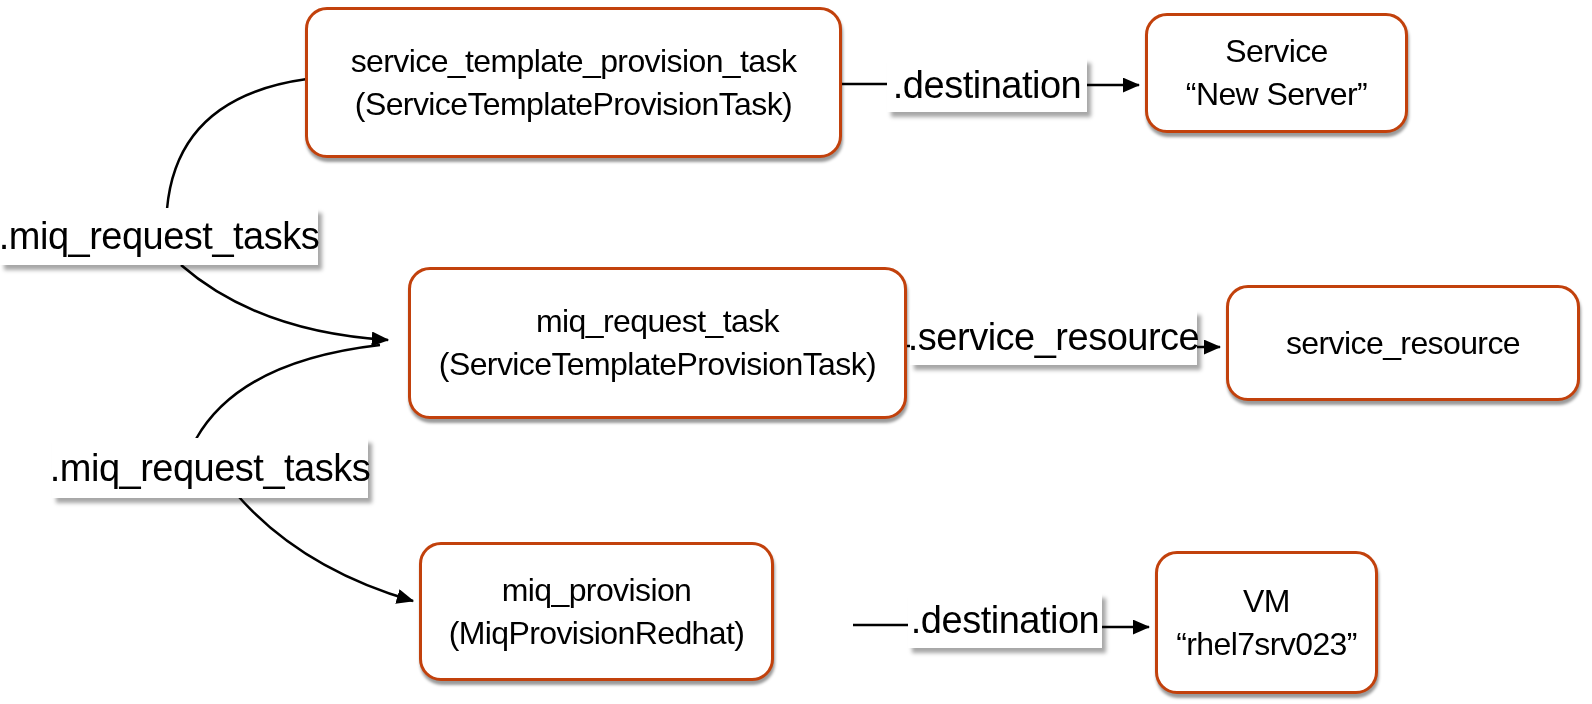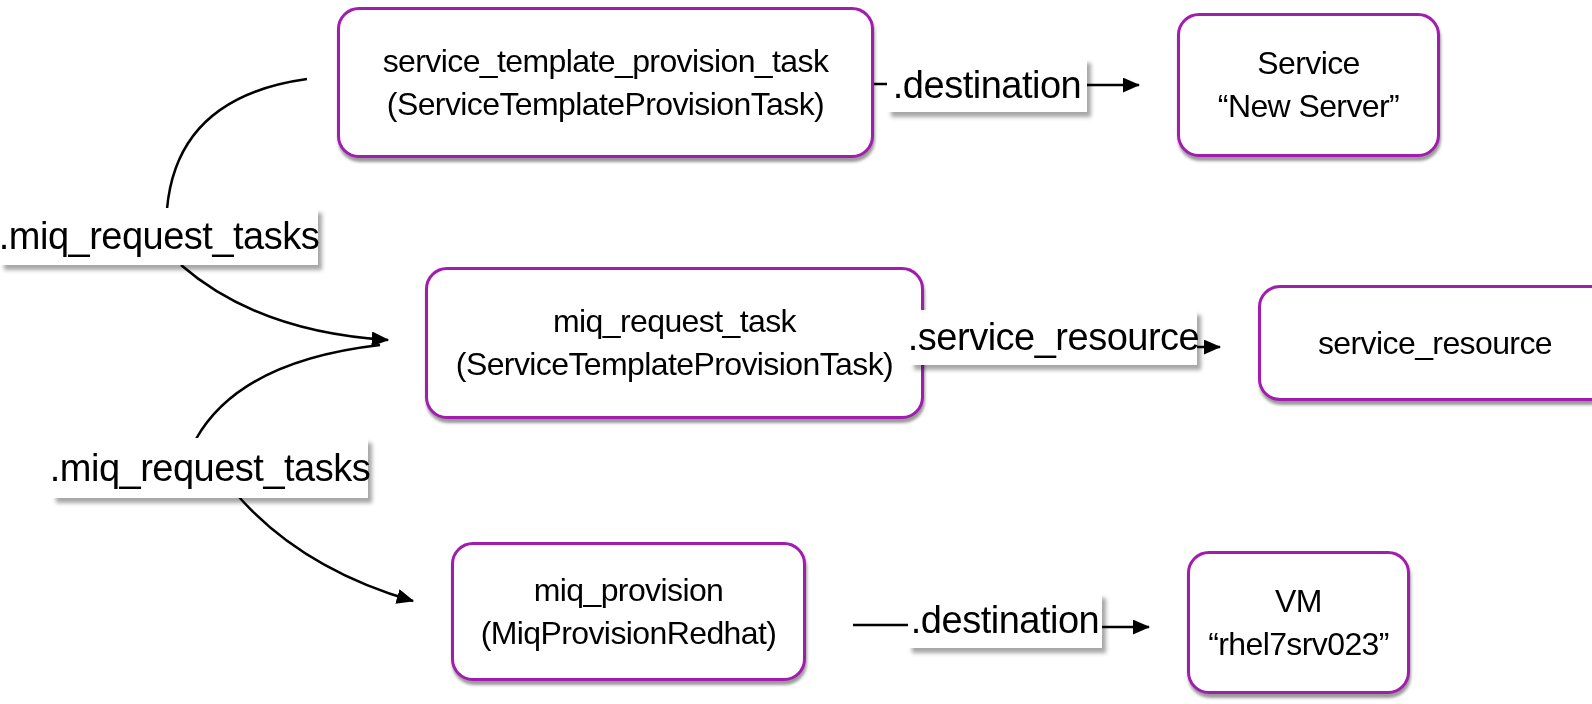--- a/index.html
+++ b/index.html
@@ -11,32 +11,31 @@
     color:#000;
     overflow:hidden;
   }
   svg.connectors {
     position:absolute; left:0; top:0; width:1592px; height:704px;
     z-index:1;
   }
   .node {
     position:absolute;
     background:#ffffff;
-    border:3px solid #a21caf;
+    border:3px solid #c2410c;
     border-radius:22px;
     box-shadow:1px 4px 3px rgba(0,0,0,0.40);
     display:flex; flex-direction:column;
     align-items:center; justify-content:center;
     text-align:center;
     font-size:32px; line-height:43px;
     letter-spacing:-0.6px;
     white-space:nowrap;
     z-index:2;
     box-sizing:border-box;
-    margin-left:32px;
   }
   .edge-label {
     position:absolute;
     background:#ffffff;
     box-shadow:4px 5px 4px rgba(0,0,0,0.35);
     display:flex; align-items:center; justify-content:center;
     font-size:38px;
     letter-spacing:-0.5px;
     white-space:nowrap;
     z-index:3;
@@ -66,26 +65,26 @@
     <path d="M1196,347 L1220,347" fill="none" stroke="#000" stroke-width="2.5" marker-end="url(#arrow)"></path>
     <path d="M853,625 L910,625" fill="none" stroke="#000" stroke-width="2.5"></path>
     <path d="M1101,627 L1149,627" fill="none" stroke="#000" stroke-width="2.5" marker-end="url(#arrow)"></path>
   </svg>
 
   <div class="node" style="left:305px; top:7px; width:537px; height:151px;">
     <span>service_template_provision_task</span>
     <span>(ServiceTemplateProvisionTask)</span>
   </div>
 
-  <div class="node" style="left:1145px; top:13px; width:263px; height:144px;">
+  <div class="node" style="left:1145px; top:13px; width:263px; height:120px;">
     <span>Service</span>
     <span>“New Server”</span>
   </div>
 
-  <div class="node" style="left:393px; top:267px; width:499px; height:152px;">
+  <div class="node" style="left:408px; top:267px; width:499px; height:152px;">
     <span>miq_request_task</span>
     <span>(ServiceTemplateProvisionTask)</span>
   </div>
 
   <div class="node" style="left:1226px; top:285px; width:354px; height:116px;">
     <span>service_resource</span>
   </div>
 
   <div class="node" style="left:419px; top:542px; width:355px; height:139px;">
     <span>miq_provision</span>

